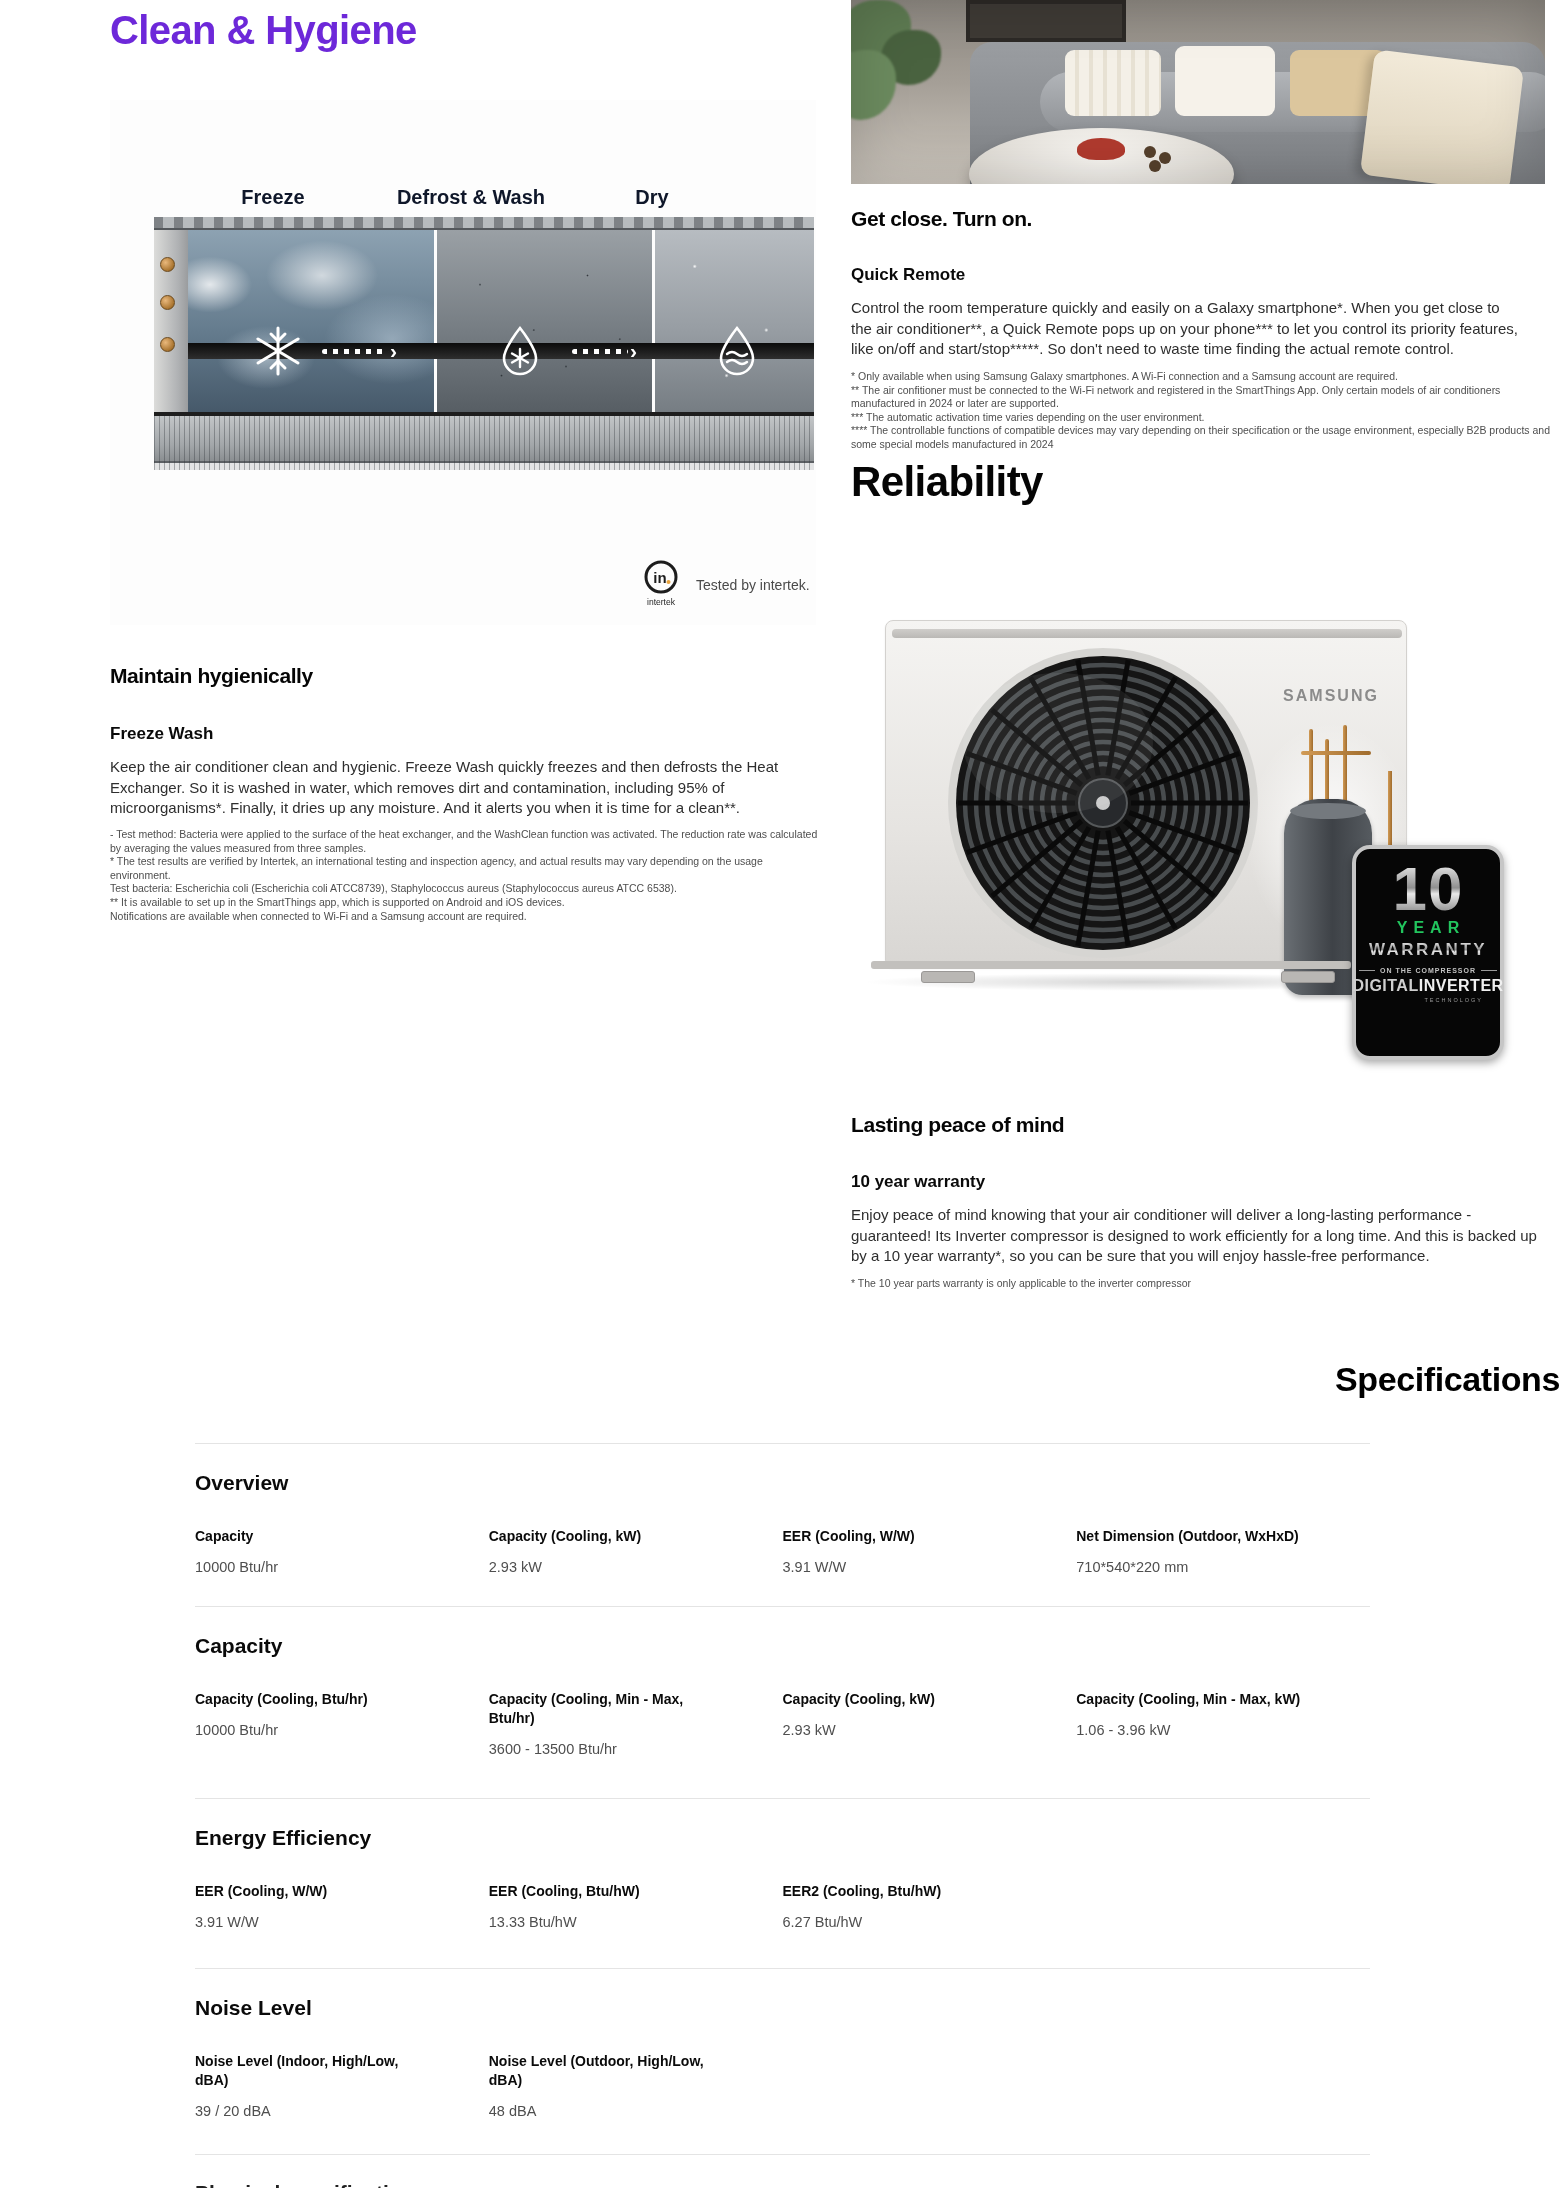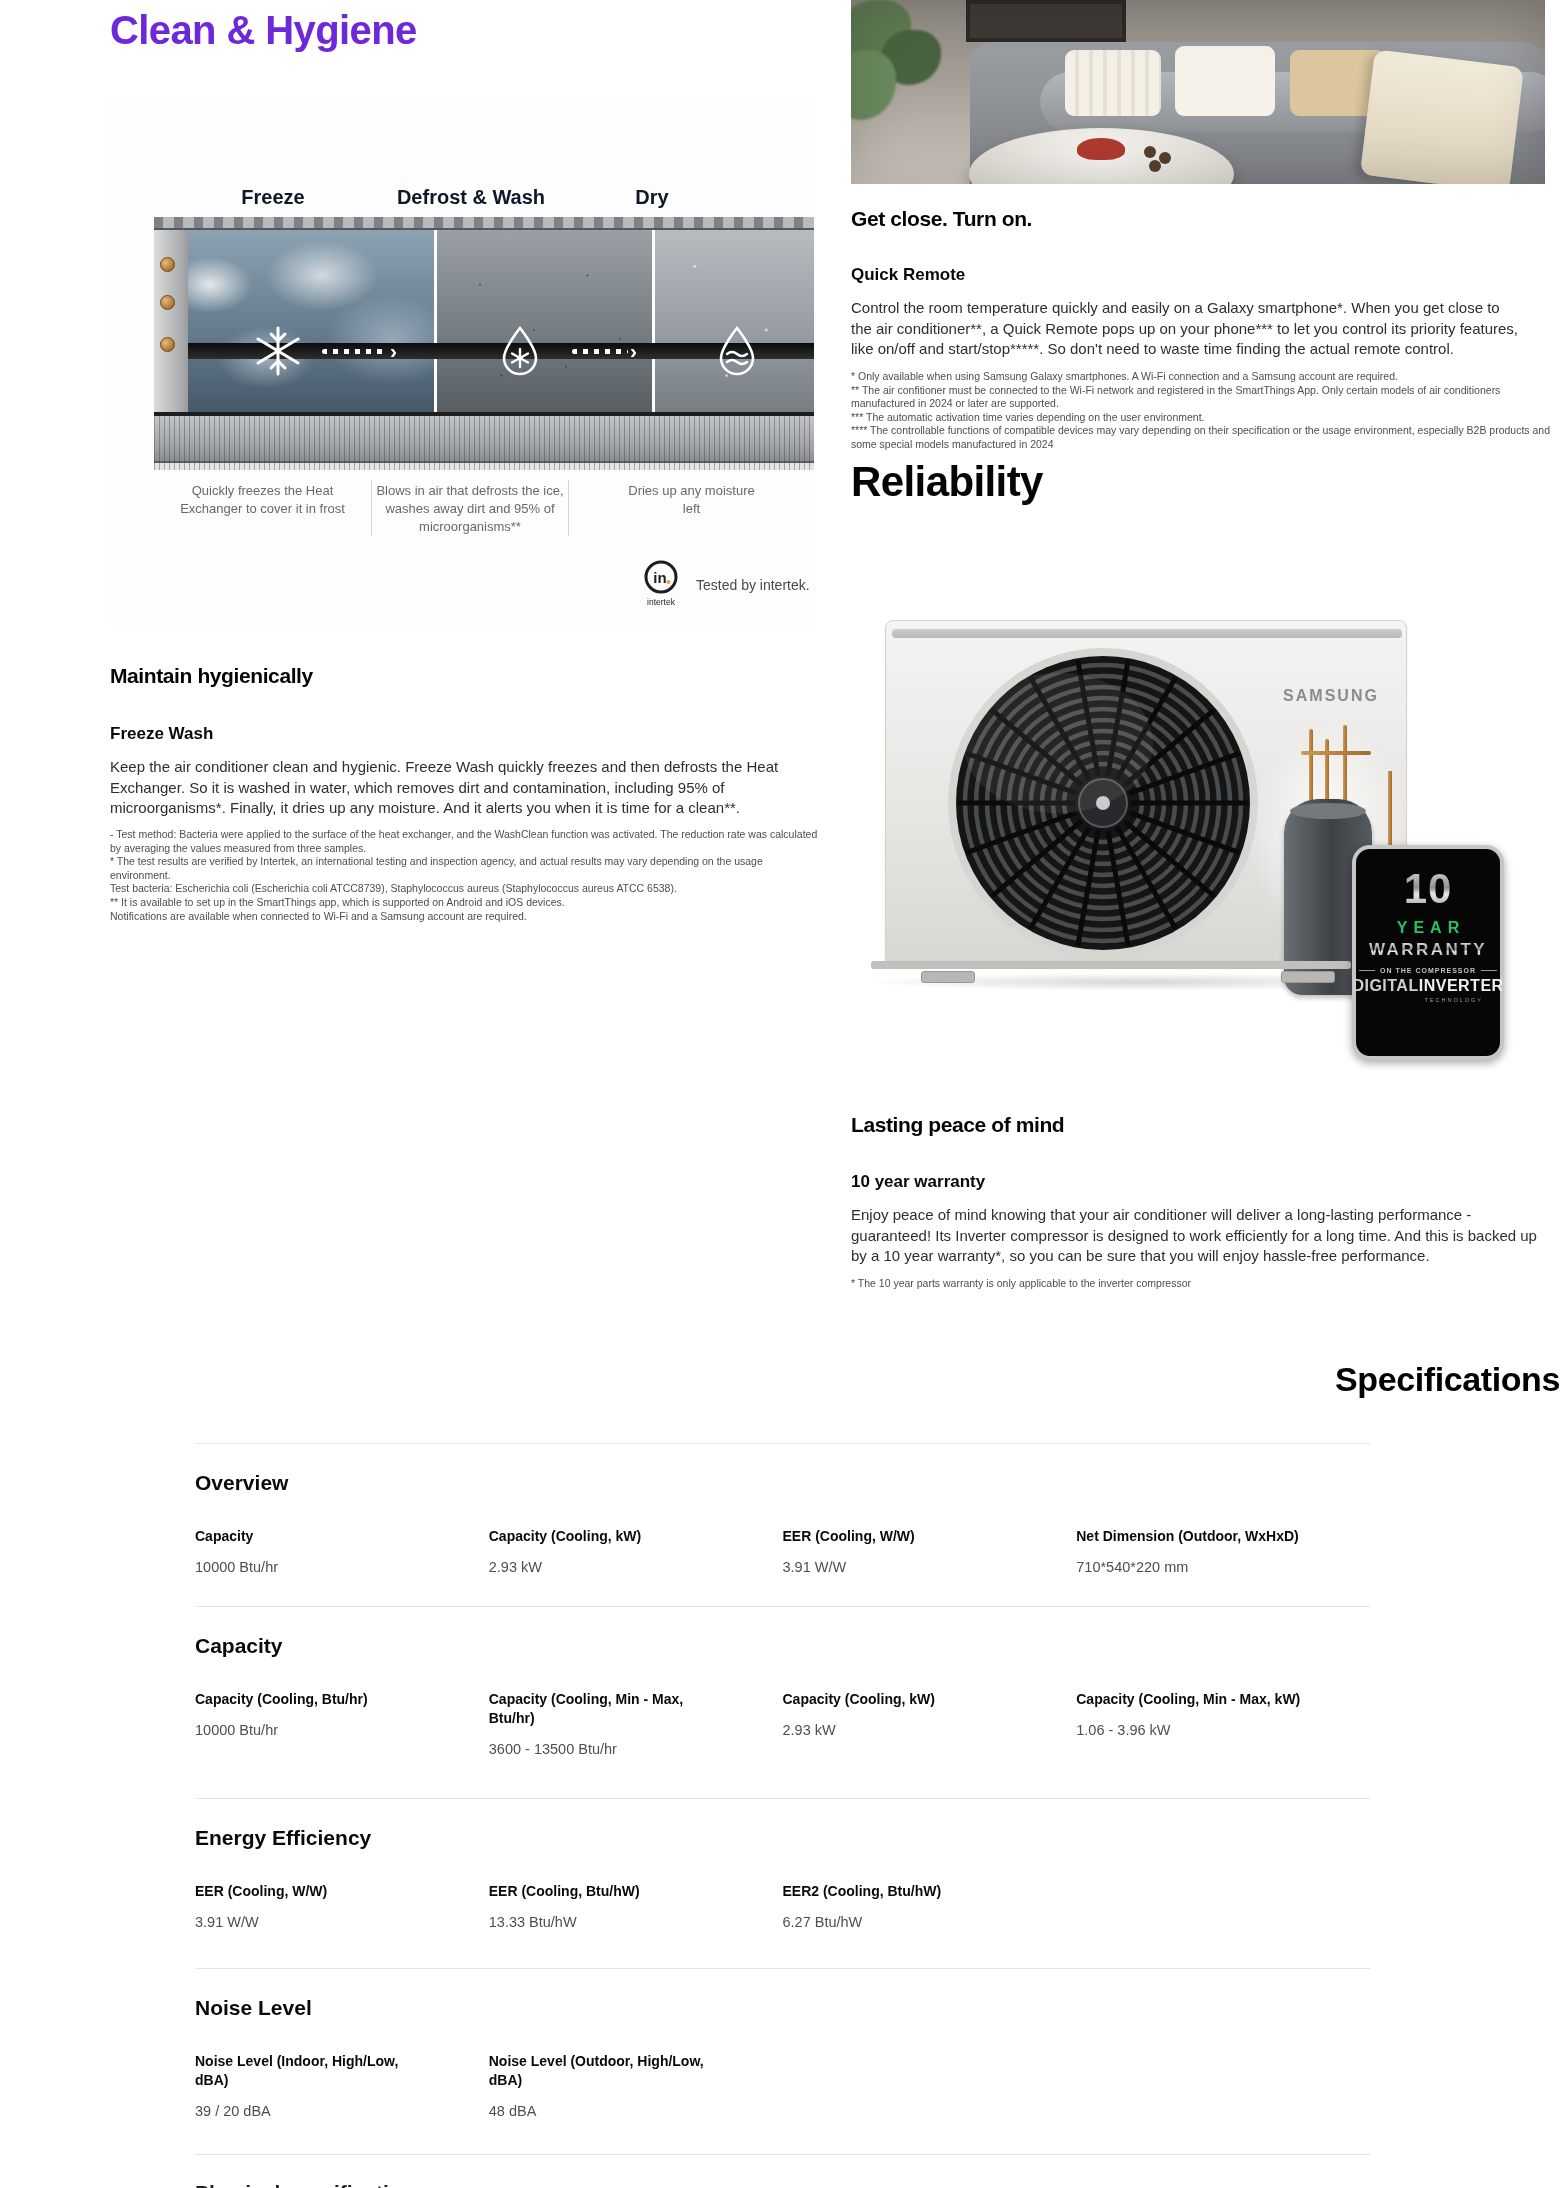--- a/index.html
+++ b/index.html
@@ -133,21 +133,21 @@
   .foot { position:absolute; top:382px; width:54px; height:12px; background:#b9b7b4; border:1px solid #9a9896; border-radius:3px; }
   .unit-shadow { position:absolute; left:10px; top:384px; width:560px; height:18px;
           background:radial-gradient(ellipse at center, rgba(0,0,0,.16), transparent 70%); }
 
   
   .badge { left:1352px; top:845px; width:152px; height:215px; background:#060606;
            border:4px solid #c6c6c6; border-radius:18px; box-shadow:0 3px 8px rgba(0,0,0,.35);
            display:flex; flex-direction:column; align-items:center; padding-top:10px; }
   .silver { background:linear-gradient(180deg,#fafafa 0%,#8f8f8f 48%,#e8e8e8 58%,#707070 100%);
             -webkit-background-clip:text; background-clip:text; color:transparent; }
-  .badge-10 { font-size:42px; font-weight:800; line-height:60px; letter-spacing:1px; }
+  .badge-10 { font-size:62px; font-weight:800; line-height:60px; letter-spacing:1px; }
   .badge-year { font-size:16px; font-weight:600; letter-spacing:6px; color:#22c55e; margin-top:0px; text-indent:6px; }
   .badge-warranty { font-size:17px; font-weight:700; letter-spacing:2.5px; margin-top:3px; }
   .badge-comp { display:flex; align-items:center; gap:5px; margin-top:7px; }
   .badge-comp .dash { width:16px; height:1px; background:#9a9a9a; }
   .badge-comp .comp-text { font-size:7px; letter-spacing:1px; color:#c2c2c2; font-weight:600; }
   .badge-tech { margin-top:3px; font-size:16px; letter-spacing:.5px; }
   .badge-tech .t1 { font-weight:600; color:#cfcfcf; }
   .badge-tech .t2 { font-weight:800; color:#f0f0f0; }
   .badge-tech2 { width:110px; text-align:right; font-size:5.5px; letter-spacing:2px; color:#9a9a9a; margin-top:2px; }
 
@@ -234,31 +234,20 @@
             <path d="M13 37 q5 -4 10 0 t10 0"></path>
           </g>
         </svg>
       </span>
 
       <div class="hx-fins">
           <div class="fin-bottom"></div>
         </div>
     </div>
 
-    <div class="hx-captions">
-      <div class="hx-caption" style="width:217px;">
-        <span class="cap-inner" style="max-width:168px;">Quickly freezes the Heat Exchanger to cover it in frost</span>
-      </div>
-      <div class="hx-caption" style="width:197px;">
-        <span class="cap-inner" style="max-width:196px;">Blows in air that defrosts the ice, washes away dirt and 95% of microorganisms**</span>
-      </div>
-      <div class="hx-caption" style="width:246px;">
-        <span class="cap-inner" style="max-width:130px;">Dries up any moisture left</span>
-      </div>
-    </div>
 
     <div class="intertek">
       <span>
         <svg width="46" height="50" viewBox="0 0 46 50">
           <circle cx="23" cy="19" r="15" fill="none" stroke="#1d1d1d" stroke-width="3"></circle>
           <text x="22" y="25" text-anchor="middle" font-size="15" font-weight="700" fill="#1d1d1d">in</text>
           <circle cx="30.5" cy="24" r="2" fill="#e8a33d"></circle>
           <text x="23" y="47" text-anchor="middle" font-size="8.5" fill="#1d1d1d">intertek</text>
         </svg>
       </span>

